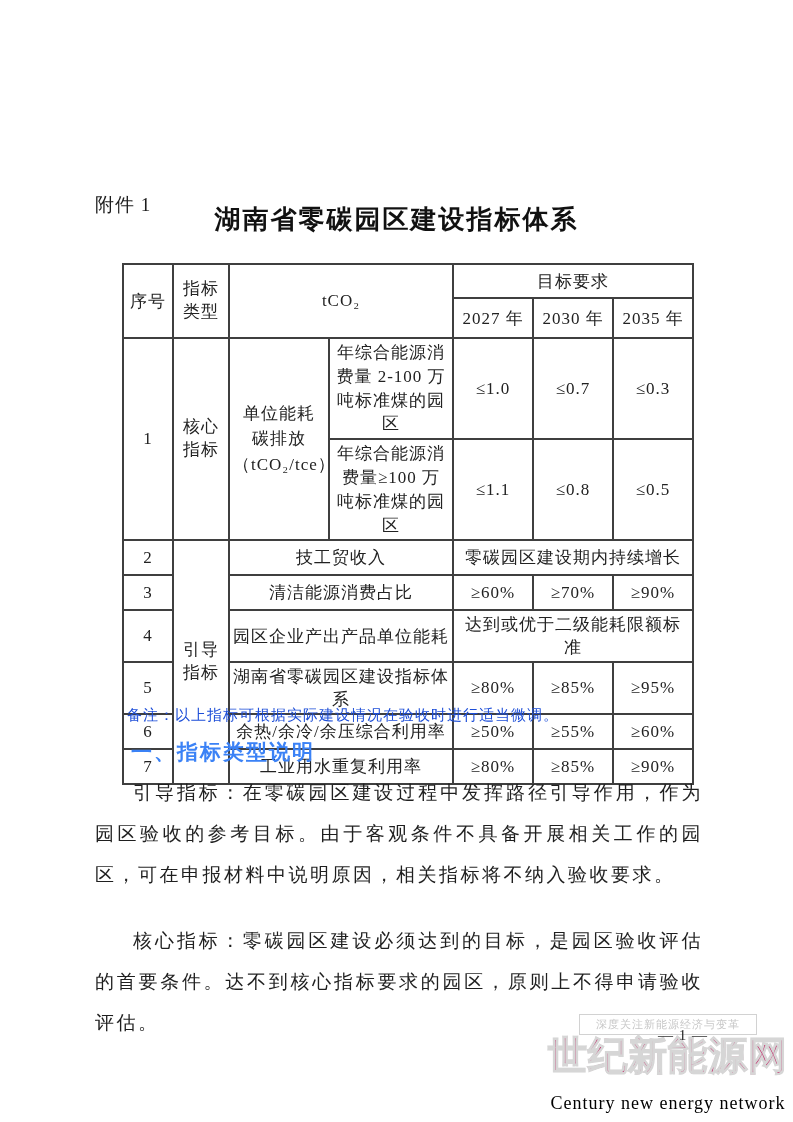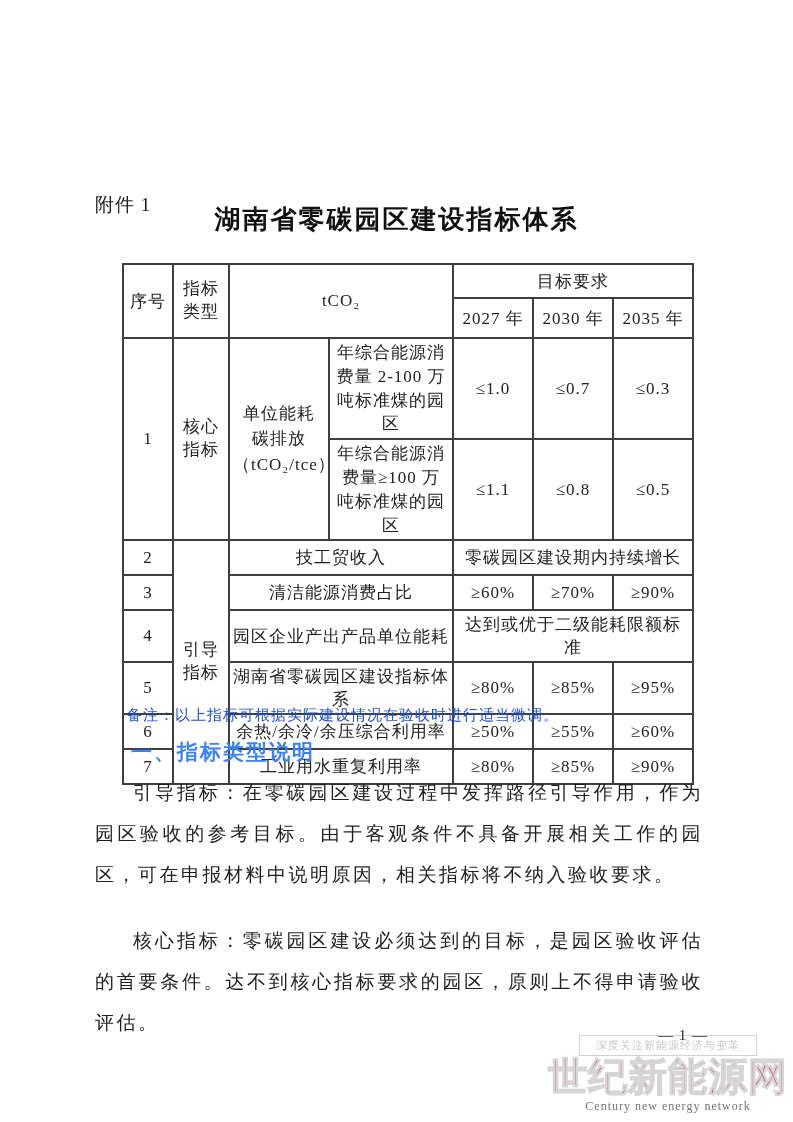--- a/index.html
+++ b/index.html
@@ -48,21 +48,21 @@
     display:inline-block;border:1px solid #d2d2d2;color:#c7c7c7;
     font-size:11px;letter-spacing:1px;padding:2px 16px;margin-bottom:1px;
     font-family:"Liberation Sans","DejaVu Sans",sans-serif;
   }
   .wm-brand{
     font-family:"Liberation Sans","DejaVu Sans",sans-serif;
     font-size:39px;font-weight:bold;line-height:1.05;letter-spacing:1px;
     color:#be185d;-webkit-text-stroke:1.3px #d6d6d6;
     text-shadow:0 0 1px #e2e2e2;white-space:nowrap;
   }
-  .wm-en{font-size:12px;color:#737373;letter-spacing:1px;margin-top:1px;}
+  .wm-en{font-size:18px;color:#000000;letter-spacing:1px;margin-top:16px;}
 </style>
 </head>
 <body>
 
 <div class="page">
 
   <div class="attachment">附件 1</div>
 
   <div class="doc-title">湖南省零碳园区建设指标体系</div>
 

